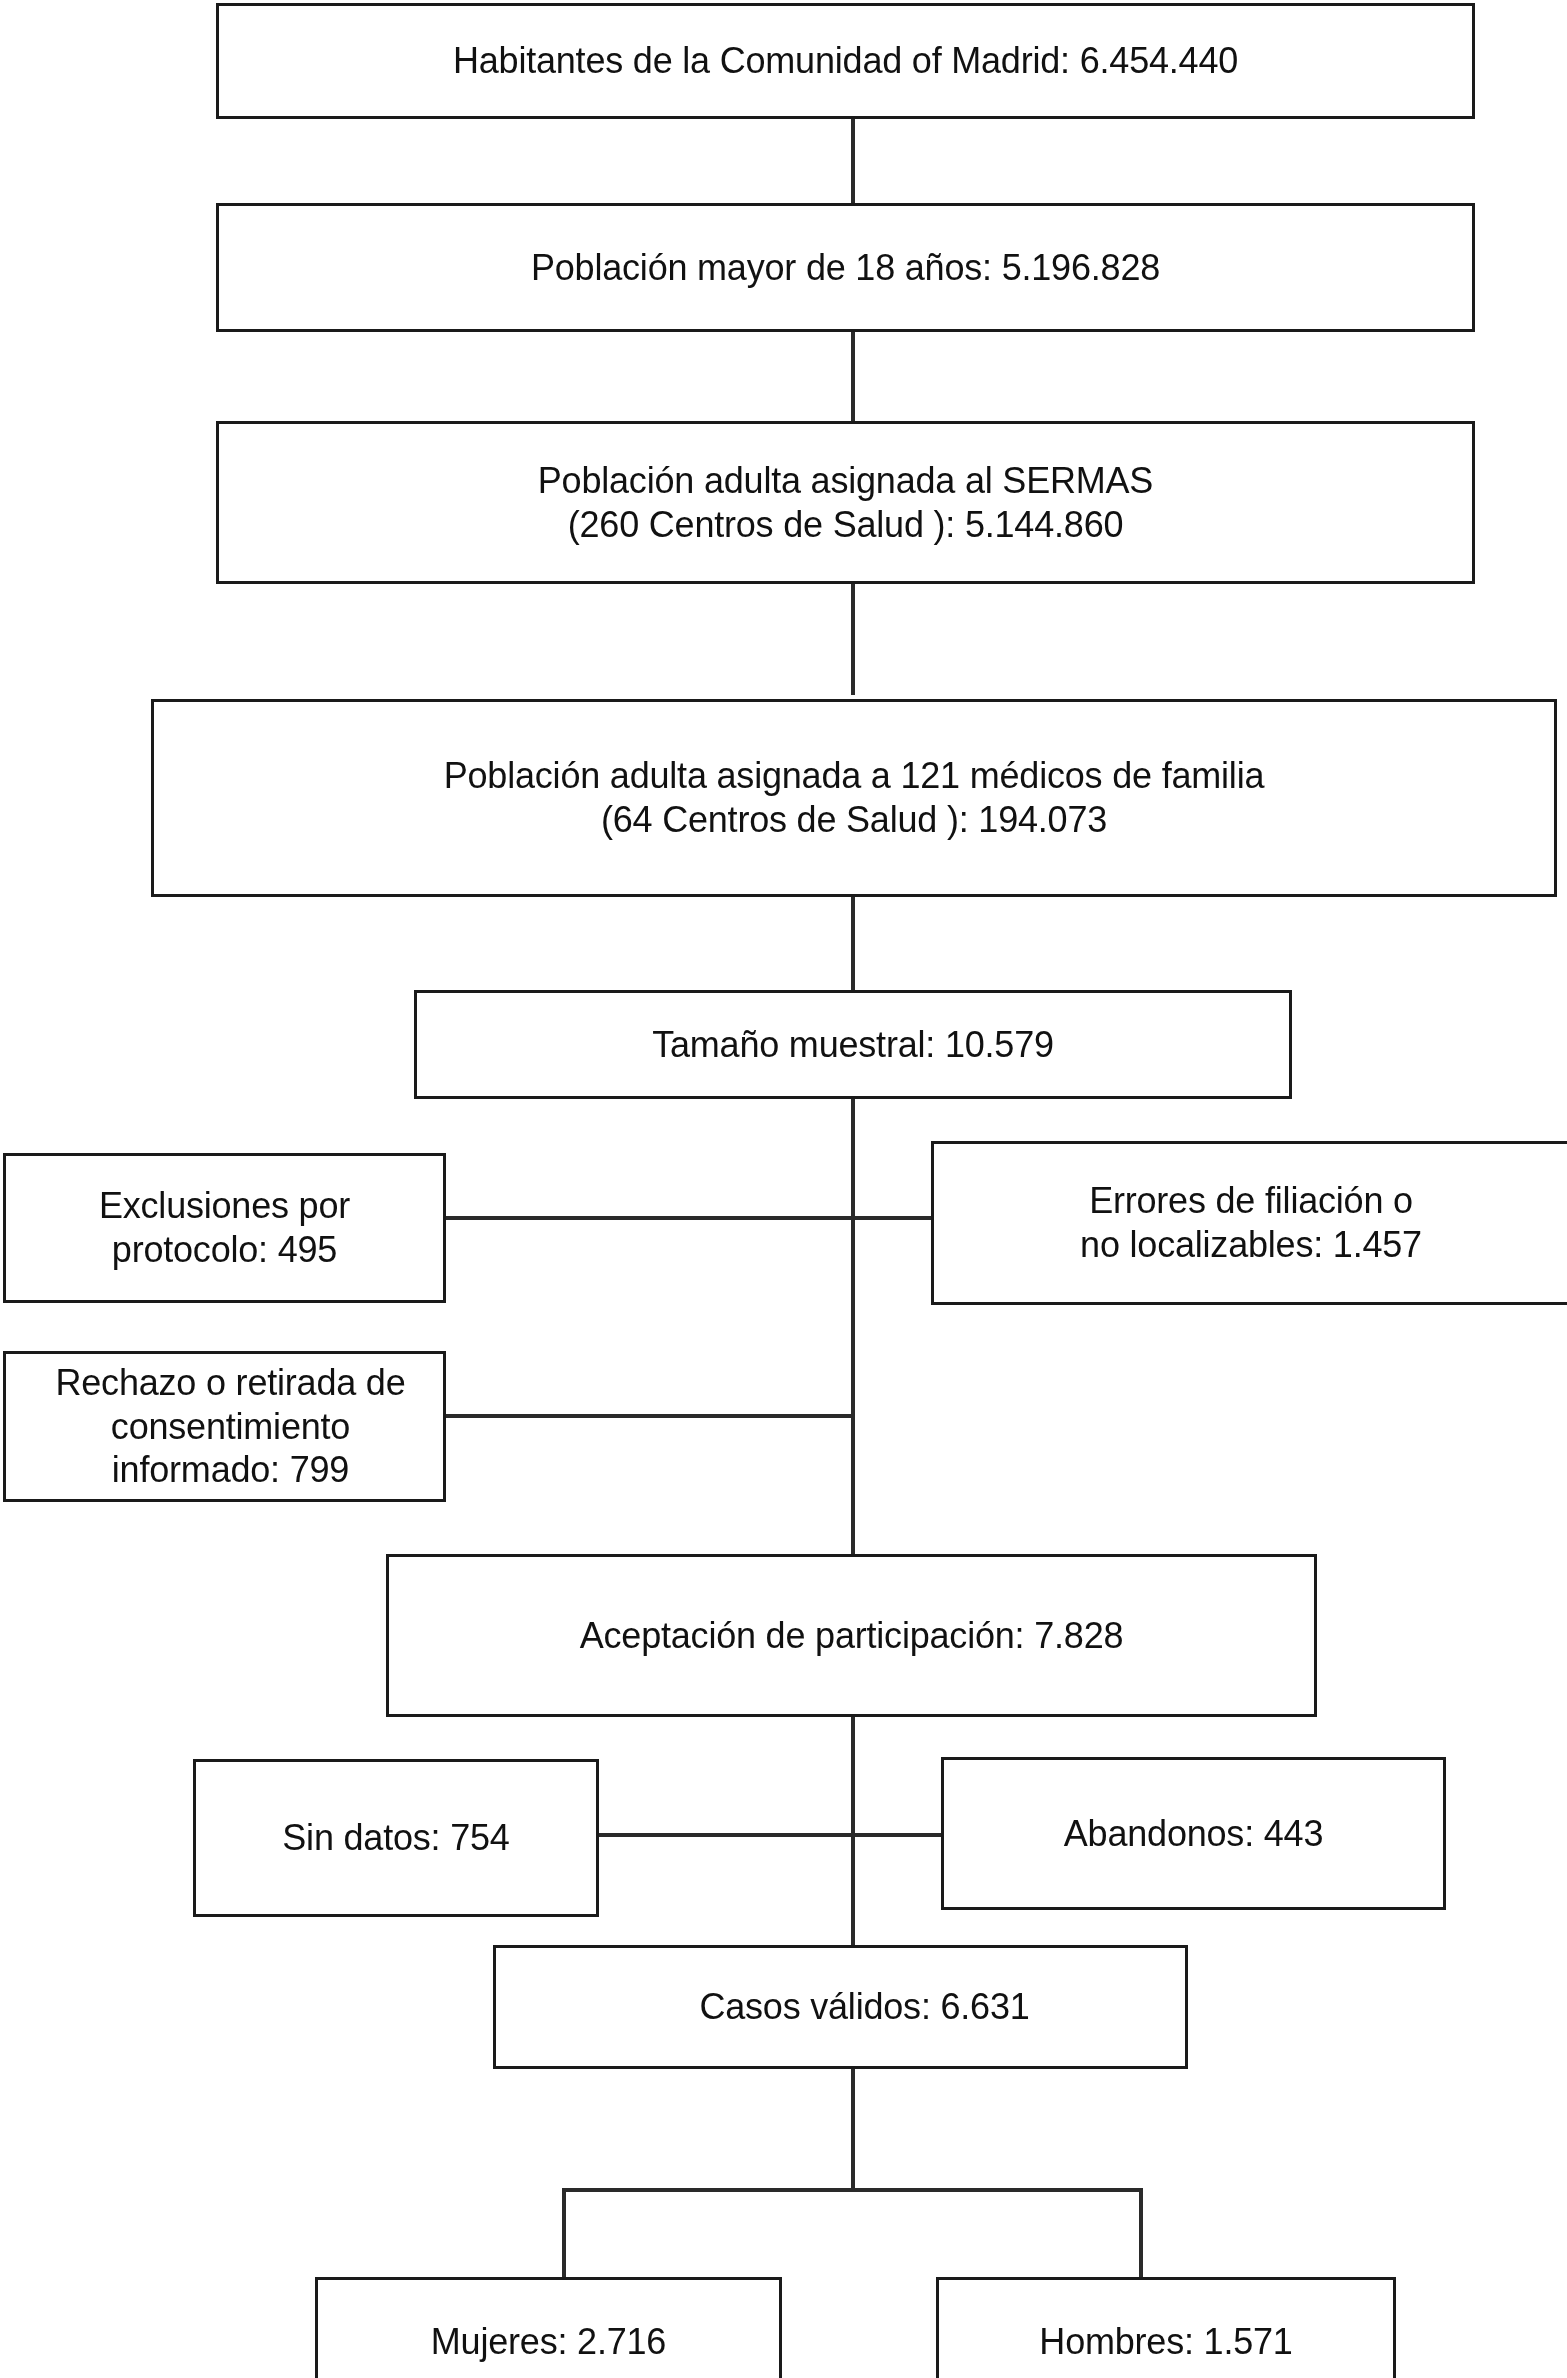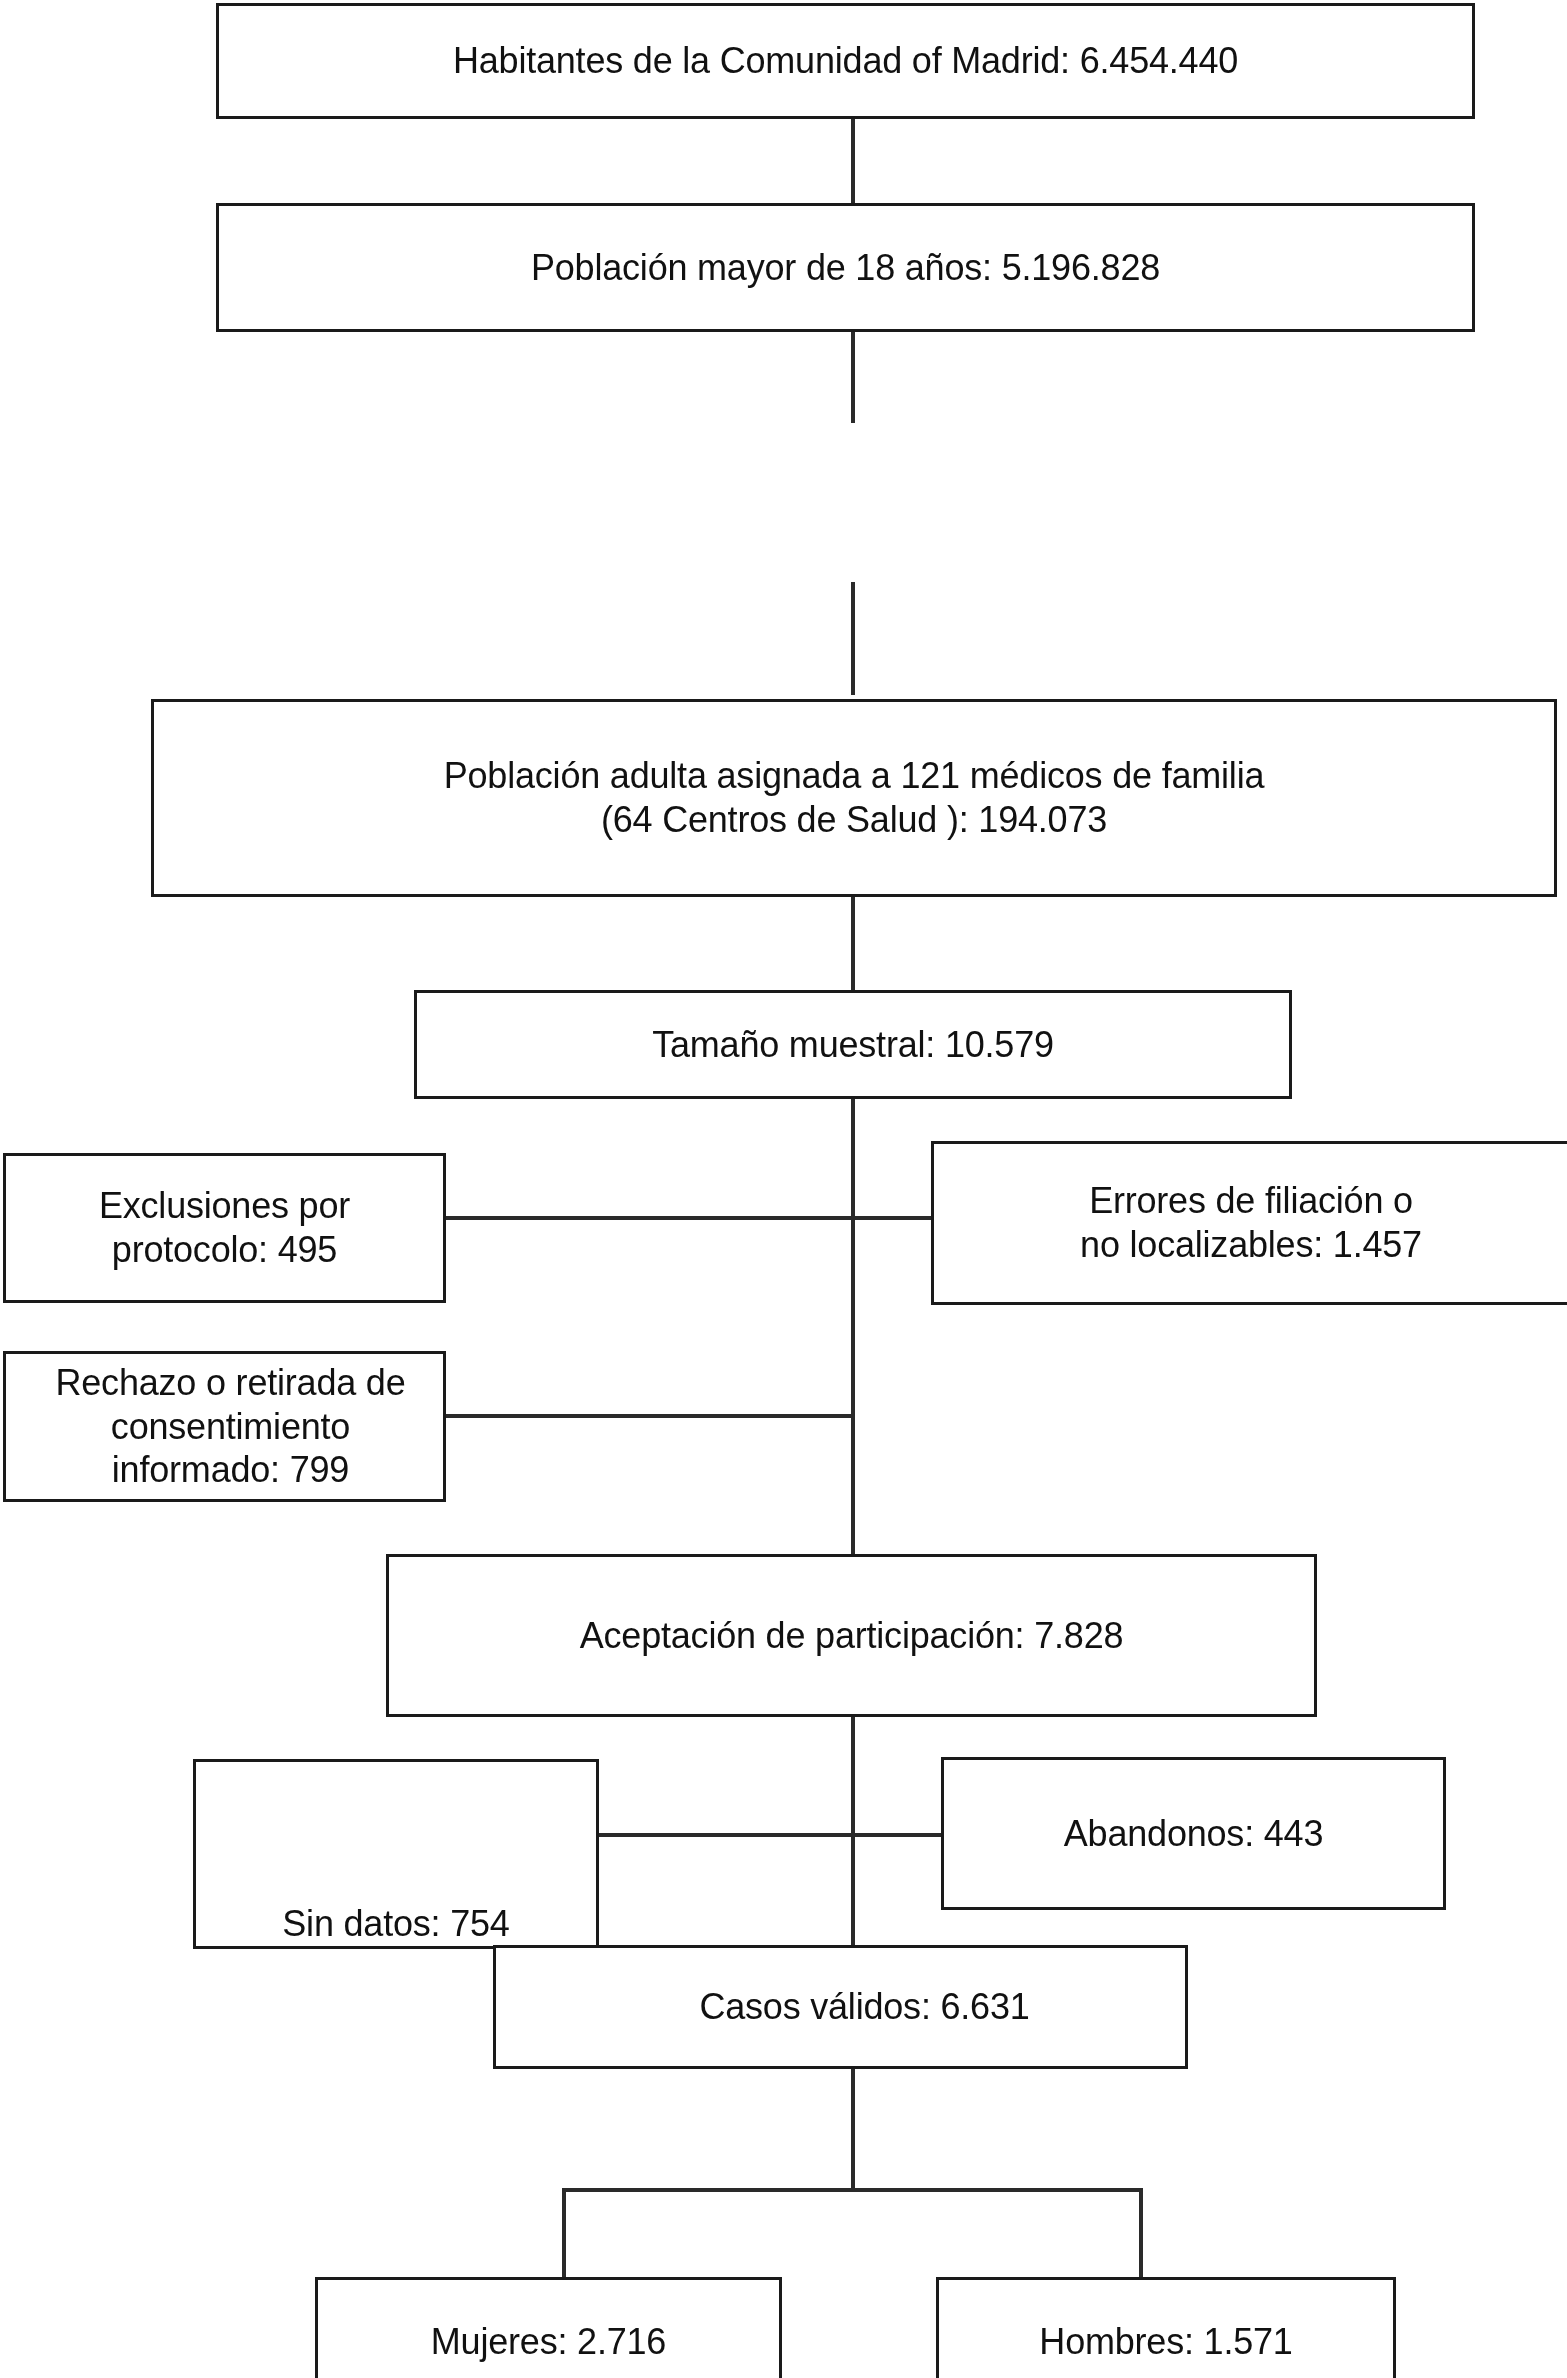--- a/index.html
+++ b/index.html
@@ -59,20 +59,24 @@
   <div class="conn v" style="left:1139px; top:2188px; height:91px;"></div>
 
   <div class="box" style="left:216px; top:3px; width:1259px; height:116px;">
     <span class="txt">Habitantes de la Comunidad of Madrid: 6.454.440</span>
   </div>
 
   <div class="box" style="left:216px; top:203px; width:1259px; height:129px;">
     <span class="txt">Población mayor de 18 años: 5.196.828</span>
   </div>
 
+  <div class="box" style="left:216px; top:421px; width:1259px; height:163px;">
+    <span class="txt">Población adulta asignada al SERMAS
+(260 Centros de Salud ): 5.144.860</span>
+  </div>
 
   <div class="box" style="left:151px; top:693px; width:1406px; height:198px;margin-top:6px;">
     <span class="txt">Población adulta asignada a 121 médicos de familia
 (64 Centros de Salud ): 194.073</span>
   </div>
 
   <div class="box" style="left:414px; top:990px; width:878px; height:109px;">
     <span class="txt">Tamaño muestral: 10.579</span>
   </div>
 
@@ -87,21 +91,21 @@
 
   <div class="box" style="left:3px; top:1351px; width:443px; height:151px;padding-left:12px;">
     <span class="txt">Rechazo o retirada de
 consentimiento informado: 799</span>
   </div>
 
   <div class="box" style="left:386px; top:1554px; width:931px; height:163px;">
     <span class="txt">Aceptación de participación: 7.828</span>
   </div>
 
-  <div class="box" style="left:193px; top:1759px; width:406px; height:190px;align-items:flex-end;">
+  <div class="box" style="left:193px; top:1759px; width:406px; height:158px;">
     <span class="txt">Sin datos: 754</span>
   </div>
 
   <div class="box" style="left:941px; top:1757px; width:505px; height:153px;">
     <span class="txt">Abandonos: 443</span>
   </div>
 
   <div class="box" style="left:493px; top:1945px; width:695px; height:124px;padding-left:48px;">
     <span class="txt">Casos válidos: 6.631</span>
   </div>

